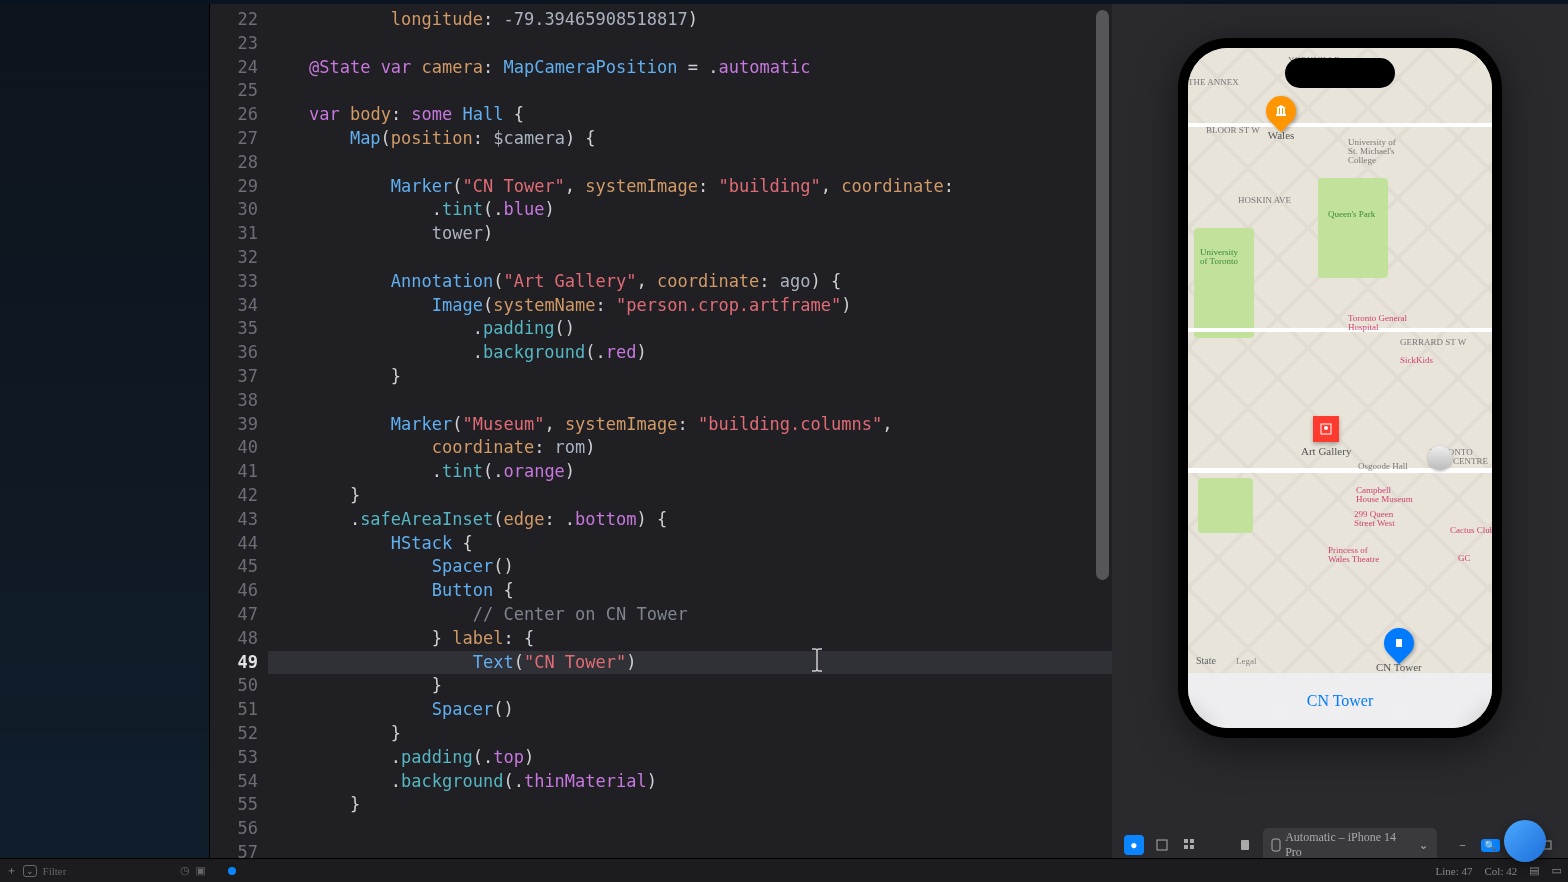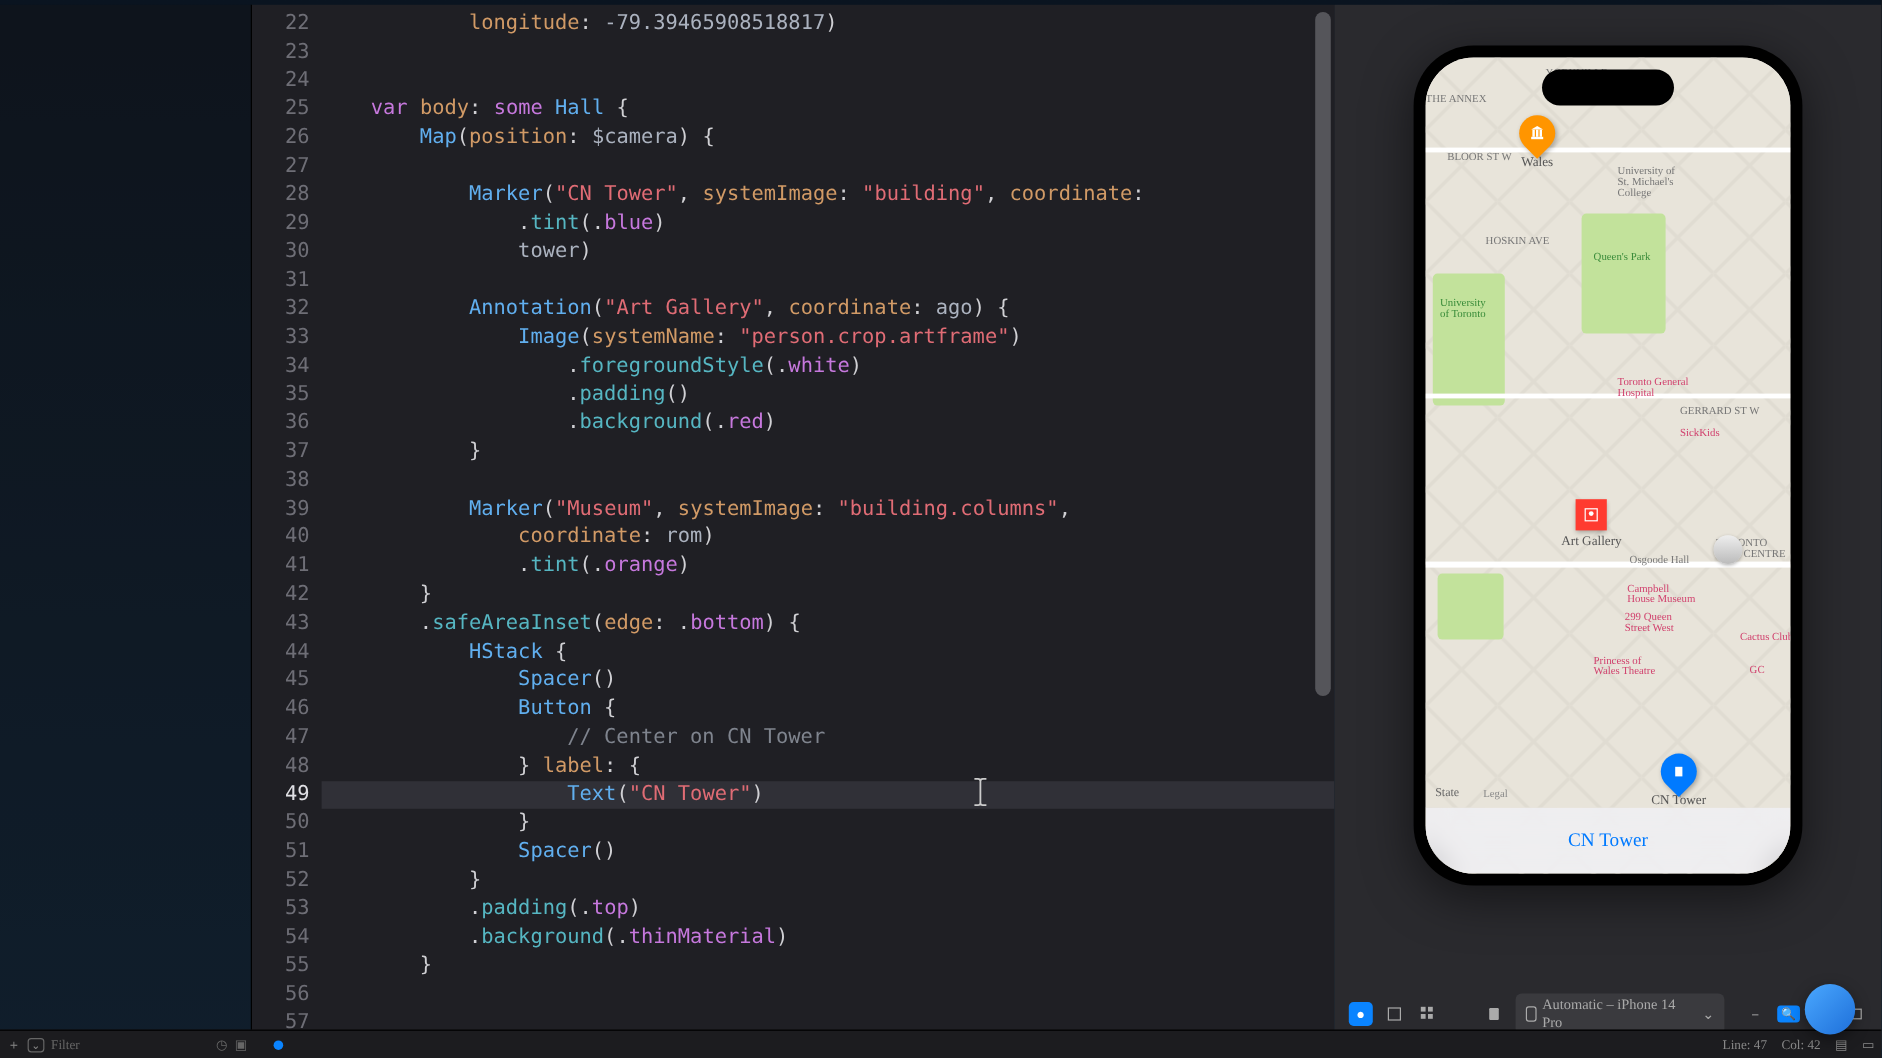--- a/index.html
+++ b/index.html
@@ -8,21 +8,21 @@
   background:#1a1a1c;
   font-family:-apple-system,BlinkMacSystemFont,sans-serif;
   overflow:hidden; position:relative;
   background-image:linear-gradient(180deg,#0a1420 0%,#0e253a 100%);
 }
 .ide { position:absolute; left:0; top:4px; width:1568px; height:870px; display:flex; }
 .leftbar { width:210px; background:rgba(20,20,22,.4); border-right:1px solid #000; }
 .editor-pane { flex:0 0 902px; background:#1f1f24; position:relative; display:flex; }
 .gutter { width:58px; text-align:right; padding-top:4px; }
 .gutter .ln { height:23.8px; color:#6e6e76; font:17px/23.8px ui-monospace,Menlo,monospace; padding-right:10px; }
-.gutter .ln.cur { color:#e0e0e5; }
+.gutter .ln.cur { color:#e0e0e5;font-weight:bold; }
 .code { flex:1; padding-top:4px; position:relative; font:17px/23.8px ui-monospace,Menlo,monospace; }
 .code-line { height:23.8px; white-space:pre; color:#d0d0d4; }
 .hl-line { position:absolute; left:0; right:0; height:23.8px; background:rgba(100,100,110,.25); z-index:0; }
 .code-line span { position:relative; z-index:1; }
 .kw{color:#c678dd}.ty{color:#61afef}.id{color:#abb2bf}.st{color:#e06c75}.en{color:#c678dd}.fn{color:#56b6c2}.na{color:#d19a66}.pl{color:#d0d0d4}.cm{color:#7f848e}
 .text-cursor-icon { position:absolute; color:#ccc; font-size:22px; }
 .preview-pane { flex:1; background:#2a2a2e; position:relative; display:flex; justify-content:center; align-items:flex-start; padding-top:34px; }
 .phone { width:324px; height:700px; background:#000; border-radius:50px; padding:10px; position:relative; box-shadow:0 10px 40px rgba(0,0,0,.5); }
 .phone-notch { position:absolute; top:20px; left:50%; transform:translateX(-50%); width:110px; height:30px; background:#000; border-radius:18px; z-index:10; }
 .phone-screen { width:100%; height:100%; background:#f0ede6; border-radius:40px; overflow:hidden; position:relative; }
@@ -105,31 +105,31 @@
       </div>
     <div class="code" id="code">
       <div class="hl-line" id="hl" style="top: 646.6px;"></div>
       <div class="text-cursor-icon" style="left:540px;top:643px">
         <svg width="18" height="26" viewBox="0 0 18 26" fill="none" stroke="#ccc" stroke-width="1.5">
             <path d="M4 2h3q2 0 2 2v18q0 2-2 2H4M14 2h-3q-2 0-2 2v18q0 2 2 2h3"></path>
           </svg>
       </div>
         <div class="code-line"><span class="pl">            </span><span class="na">longitude</span><span class="pl">: </span><span class="id">-79.39465908518817</span><span class="pl">)</span></div>
         <div class="code-line"><span class="pl"></span></div>
+        <div class="code-line"><span class="pl">    </span><span class="kw">@State</span><span class="pl"> </span><span class="kw">var</span><span class="pl"> </span><span class="na">camera</span><span class="pl">: </span><span class="ty">MapCameraPosition</span><span class="pl"> = .</span><span class="en">automatic</span></div>
         <div class="code-line"><span class="pl"></span></div>
         <div class="code-line"><span class="pl">    </span><span class="kw">var</span><span class="pl"> </span><span class="na">body</span><span class="pl">: </span><span class="kw">some</span><span class="pl"> </span><span class="ty">Hall</span><span class="pl"> {</span></div>
         <div class="code-line"><span class="pl">        </span><span class="ty">Map</span><span class="pl">(</span><span class="na">position</span><span class="pl">: </span><span class="id">$camera</span><span class="pl">) {</span></div>
         <div class="code-line"><span class="pl"></span></div>
         <div class="code-line"><span class="pl">            </span><span class="ty">Marker</span><span class="pl">(</span><span class="st">"CN Tower"</span><span class="pl">, </span><span class="na">systemImage</span><span class="pl">: </span><span class="st">"building"</span><span class="pl">, </span><span class="na">coordinate</span><span class="pl">:</span></div>
         <div class="code-line"><span class="pl">                .</span><span class="fn">tint</span><span class="pl">(.</span><span class="en">blue</span><span class="pl">)</span></div>
         <div class="code-line"><span class="pl">                </span><span class="id">tower</span><span class="pl">)</span></div>
         <div class="code-line"><span class="pl"></span></div>
         <div class="code-line"><span class="pl">            </span><span class="ty">Annotation</span><span class="pl">(</span><span class="st">"Art Gallery"</span><span class="pl">, </span><span class="na">coordinate</span><span class="pl">: </span><span class="id">ago</span><span class="pl">) {</span></div>
         <div class="code-line"><span class="pl">                </span><span class="ty">Image</span><span class="pl">(</span><span class="na">systemName</span><span class="pl">: </span><span class="st">"person.crop.artframe"</span><span class="pl">)</span></div>
-        <div class="code-line"><span class="pl">                    .</span><span class="fn">foregroundStyle</span><span class="pl">(.</span><span class="en">white</span><span class="pl">)</span></div>
         <div class="code-line"><span class="pl">                    .</span><span class="fn">padding</span><span class="pl">()</span></div>
         <div class="code-line"><span class="pl">                    .</span><span class="fn">background</span><span class="pl">(.</span><span class="en">red</span><span class="pl">)</span></div>
         <div class="code-line"><span class="pl">            }</span></div>
         <div class="code-line"><span class="pl"></span></div>
         <div class="code-line"><span class="pl">            </span><span class="ty">Marker</span><span class="pl">(</span><span class="st">"Museum"</span><span class="pl">, </span><span class="na">systemImage</span><span class="pl">: </span><span class="st">"building.columns"</span><span class="pl">,</span></div>
         <div class="code-line"><span class="pl">                </span><span class="na">coordinate</span><span class="pl">: </span><span class="id">rom</span><span class="pl">)</span></div>
         <div class="code-line"><span class="pl">                .</span><span class="fn">tint</span><span class="pl">(.</span><span class="en">orange</span><span class="pl">)</span></div>
         <div class="code-line"><span class="pl">        }</span></div>
         <div class="code-line"><span class="pl">        .</span><span class="fn">safeAreaInset</span><span class="pl">(</span><span class="na">edge</span><span class="pl">: .</span><span class="en">bottom</span><span class="pl">) {</span></div>
         <div class="code-line"><span class="pl">            </span><span class="ty">HStack</span><span class="pl"> {</span></div>

